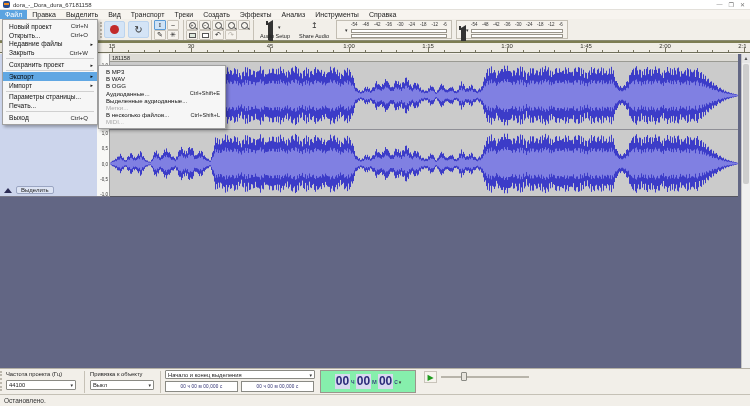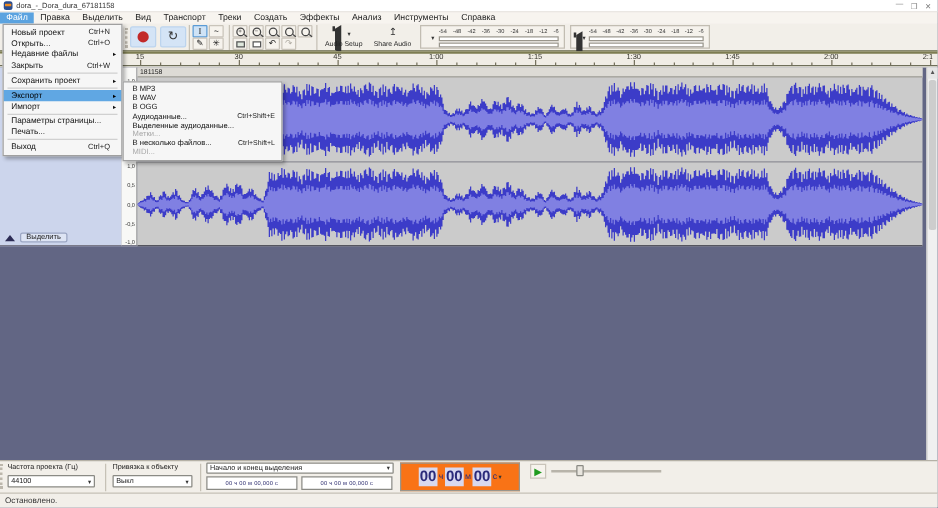--- a/index.html
+++ b/index.html
@@ -66,21 +66,21 @@
   #wave-ch2 { top:76px; }
   #vscroll { position:absolute; right:0; top:0; width:9px; height:314px; background:#f0f0f0; border-left:1px solid #c5c5c5; }
   #vscroll-up { position:absolute; top:0; left:0; width:100%; height:9px; background:#e6e6e6; font-size:5px; text-align:center; line-height:9px; color:#555; }
   #vscroll-thumb { position:absolute; top:10px; left:1px; width:6px; height:120px; background:#cdcdcd; border-radius:2px; }
 
   
   #seltb { left:0; top:368px; width:750px; height:26px; background:#f2efe9; border-top:1px solid #b5b1a6; font-size:6px; }
   .sel-label { position:absolute; top:2px; font-size:5.8px; color:#222; white-space:nowrap; }
   .sel-box { position:absolute; height:10px; background:#fff; border:1px solid #8a8a84; display:flex; align-items:center; justify-content:space-between; padding:0 2px; font-size:5.8px; color:#222; border-radius:1px; white-space:nowrap; }
   .time-field { position:absolute; top:12px; height:11px; background:#fff; border:1px solid #8a8a84; font-size:4.6px; color:#2b2b6e; display:flex; align-items:center; justify-content:center; white-space:nowrap; letter-spacing:0.2px; }
-  #big-time { position:absolute; left:237px; top:1px; width:96px; height:23px; background:#f97316; border:1px solid #9a968c; display:flex; align-items:center; justify-content:center; gap:1px; }
+  #big-time { position:absolute; left:237px; top:1px; width:96px; height:23px; background:#86efac; border:1px solid #9a968c; display:flex; align-items:center; justify-content:center; gap:1px; }
   .bt-digits { font-size:12px; font-weight:bold; color:#2b2b7a; background:#d9d9ef; padding:0 1px; line-height:1.2; }
   .bt-unit { font-size:7px; color:#2b2b7a; }
   #playspeed-btn { position:absolute; left:337px; top:2px; width:13px; height:12px; border:1px solid #c9c4ba; background:#f6f3ed; color:#1f9b1f; font-size:8px; line-height:11px; text-align:center; }
   #speed-slider { position:absolute; left:354px; top:7px; width:88px; height:2px; background:#b8b4aa; }
   #speed-thumb { position:absolute; left:20px; top:-4px; width:6px; height:9px; background:#e8e5de; border:1px solid #8a8a84; border-radius:1px; }
 
   
   #statusbar { left:0; top:394px; width:750px; height:12px; background:#f2efe9; border-top:1px solid #c5c1b6; font-size:6.5px; color:#333; padding:2px 0 0 4px; }
 
   

